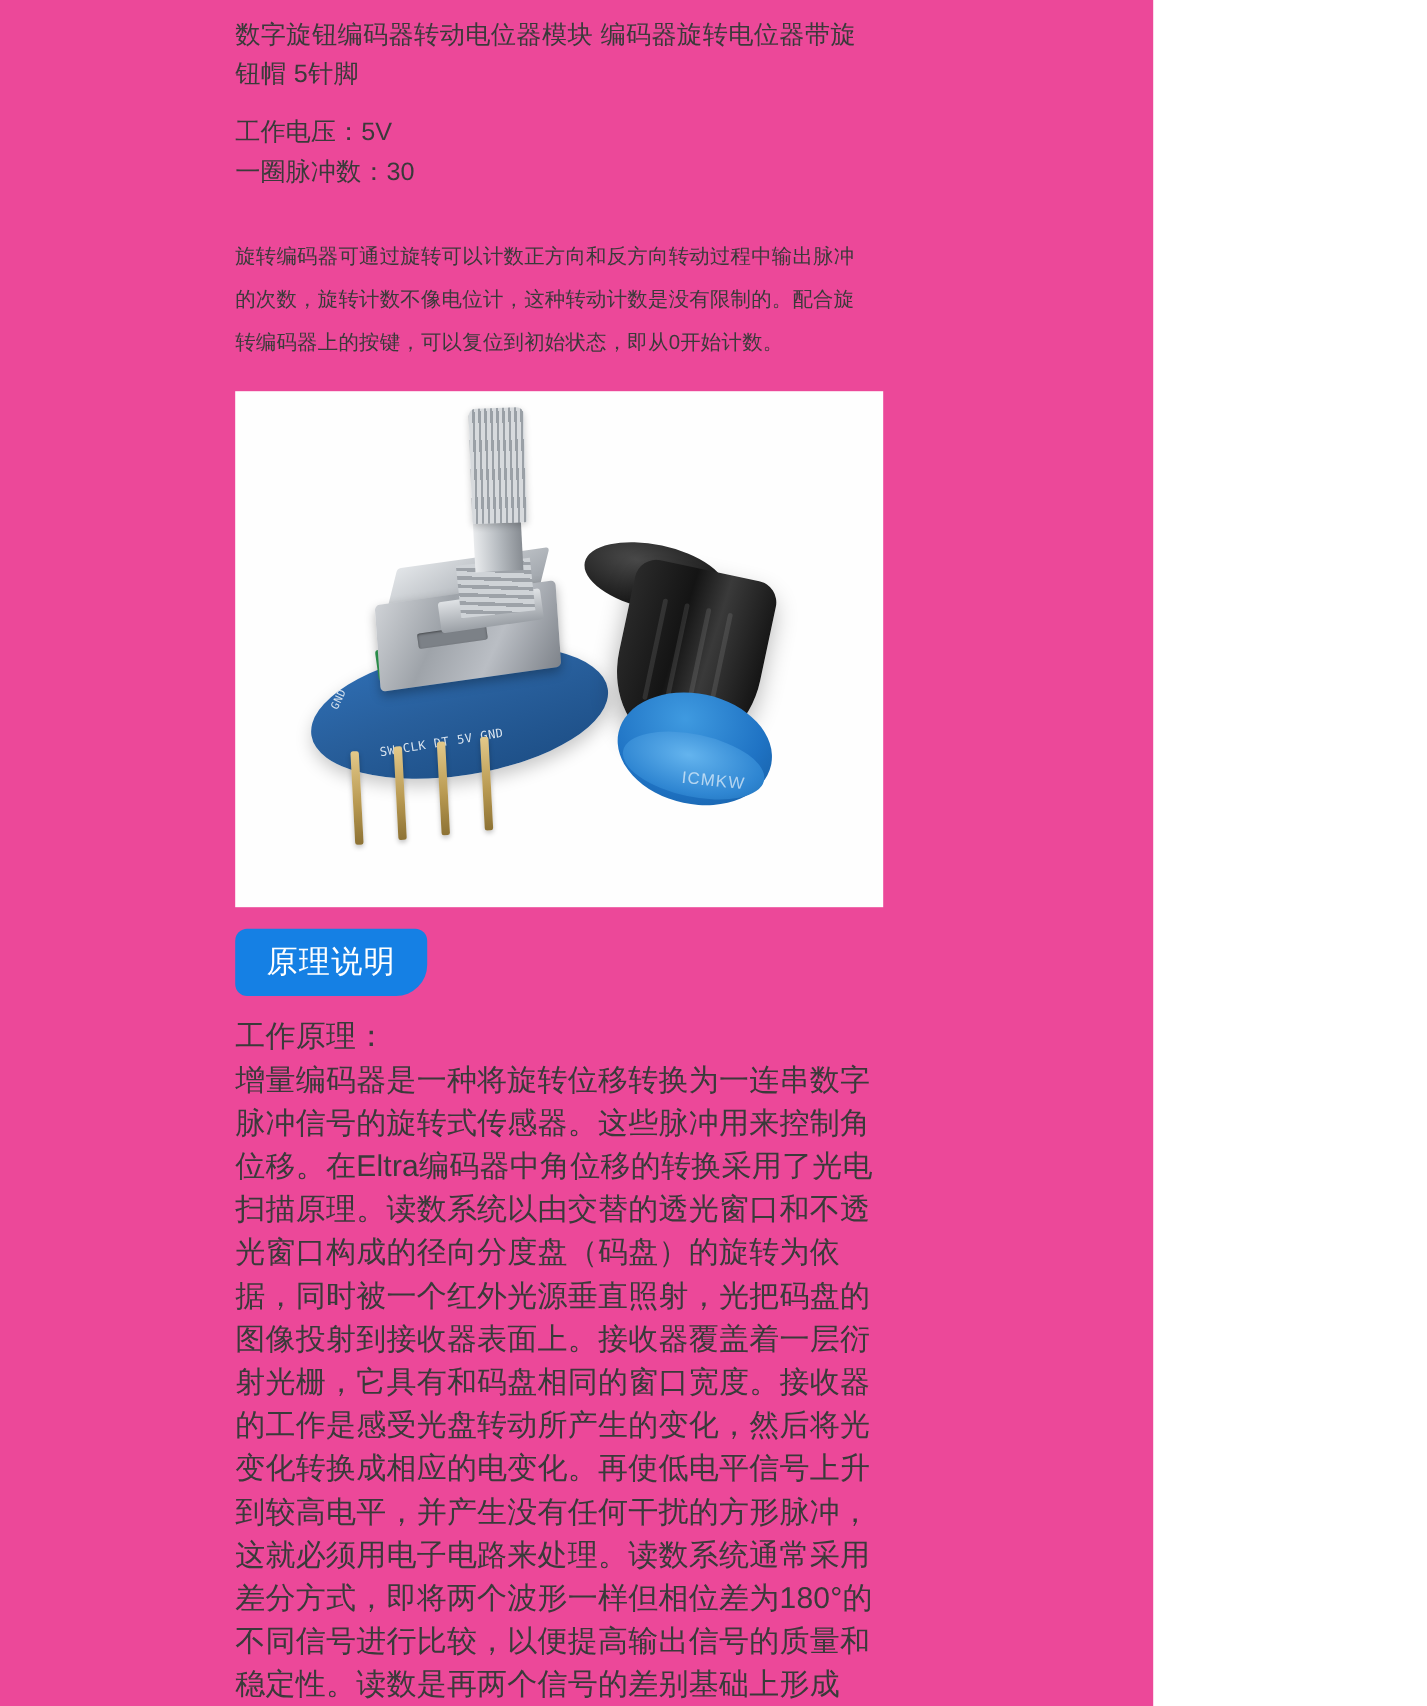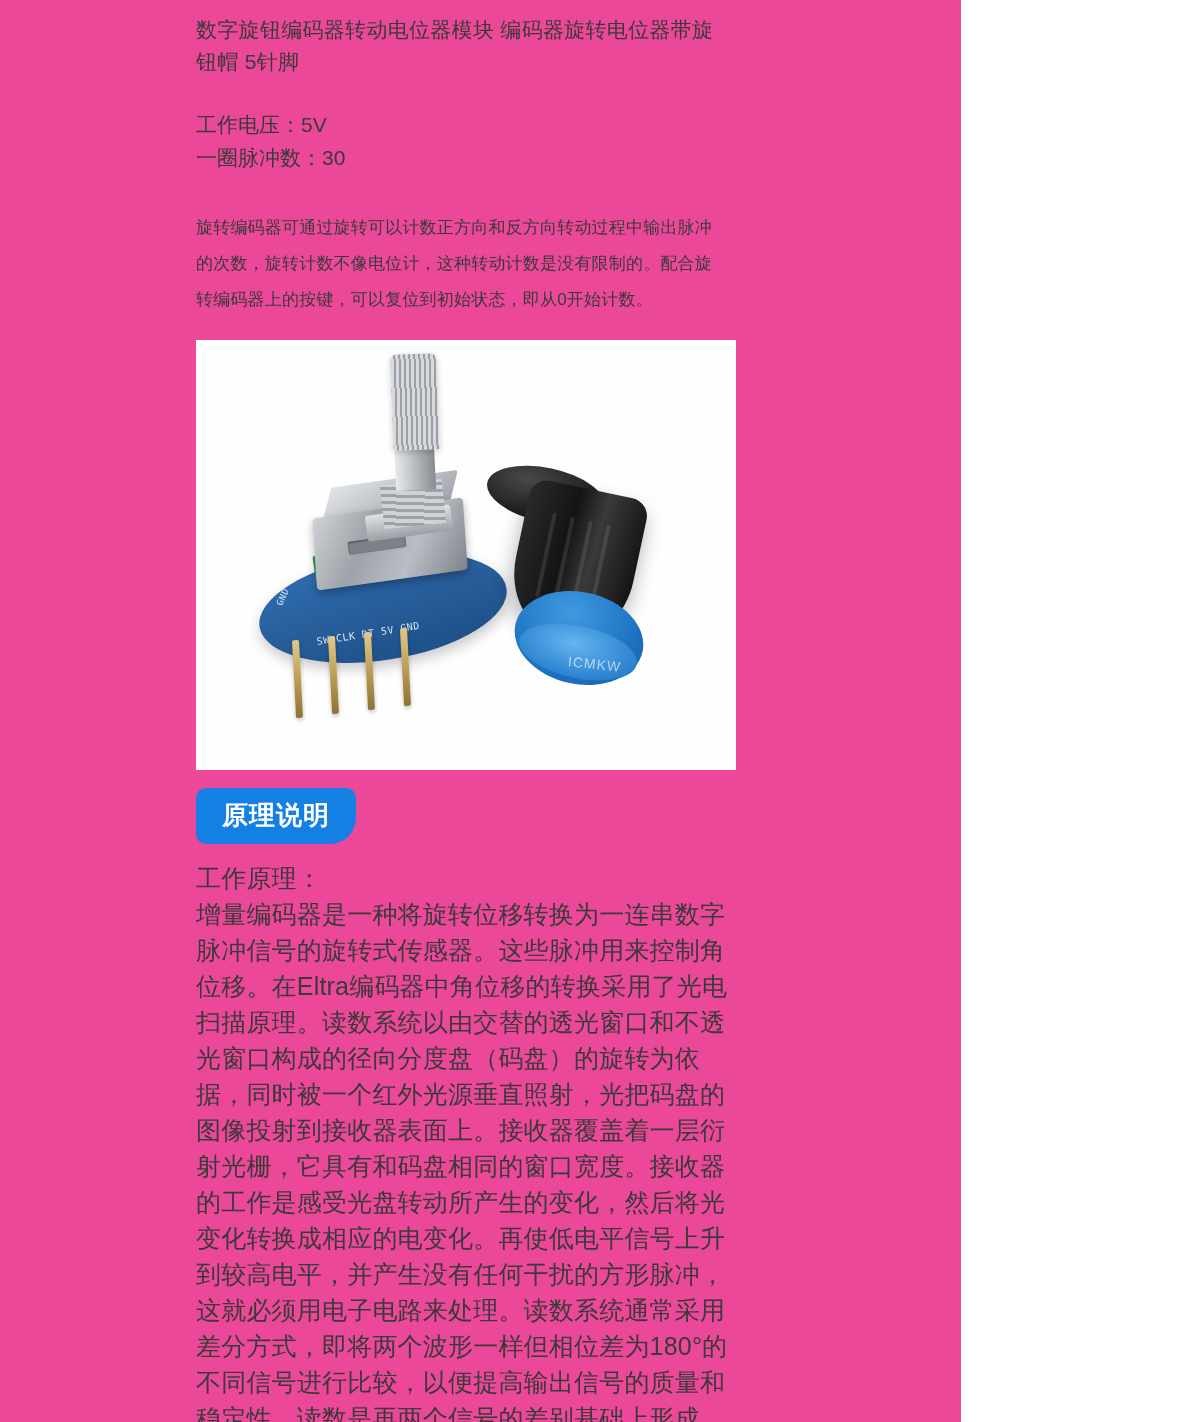--- a/index.html
+++ b/index.html
@@ -27,21 +27,21 @@
     padding-top: 14px;
   }
   .title-block {
     font-size: 21px;
     line-height: 32px;
     color: #3a3a3a;
     max-width: 520px;
     letter-spacing: 0.3px;
   }
   .spec-block {
-    margin-top: 30px;
+    margin-top: 16px;
     font-size: 21px;
     line-height: 33px;
     color: #3a3a3a;
   }
   .desc-block {
     margin-top: 36px;
     font-size: 17px;
     line-height: 36px;
     color: #3a3a3a;
     max-width: 520px;
@@ -261,21 +261,20 @@
   .section-head {
     margin-top: 18px;
     display: inline-block;
     background: #1580e4;
     color: #ffffff;
     font-size: 26px;
     line-height: 1;
     padding: 14px 26px 16px 26px;
     border-radius: 10px 10px 26px 10px;
     letter-spacing: 1px;
-    font-weight: bold;
   }
 
   .body-block {
     margin-top: 16px;
     font-size: 25px;
     line-height: 36px;
     color: #3a3a3a;
     max-width: 540px;
     letter-spacing: .2px;
   }

